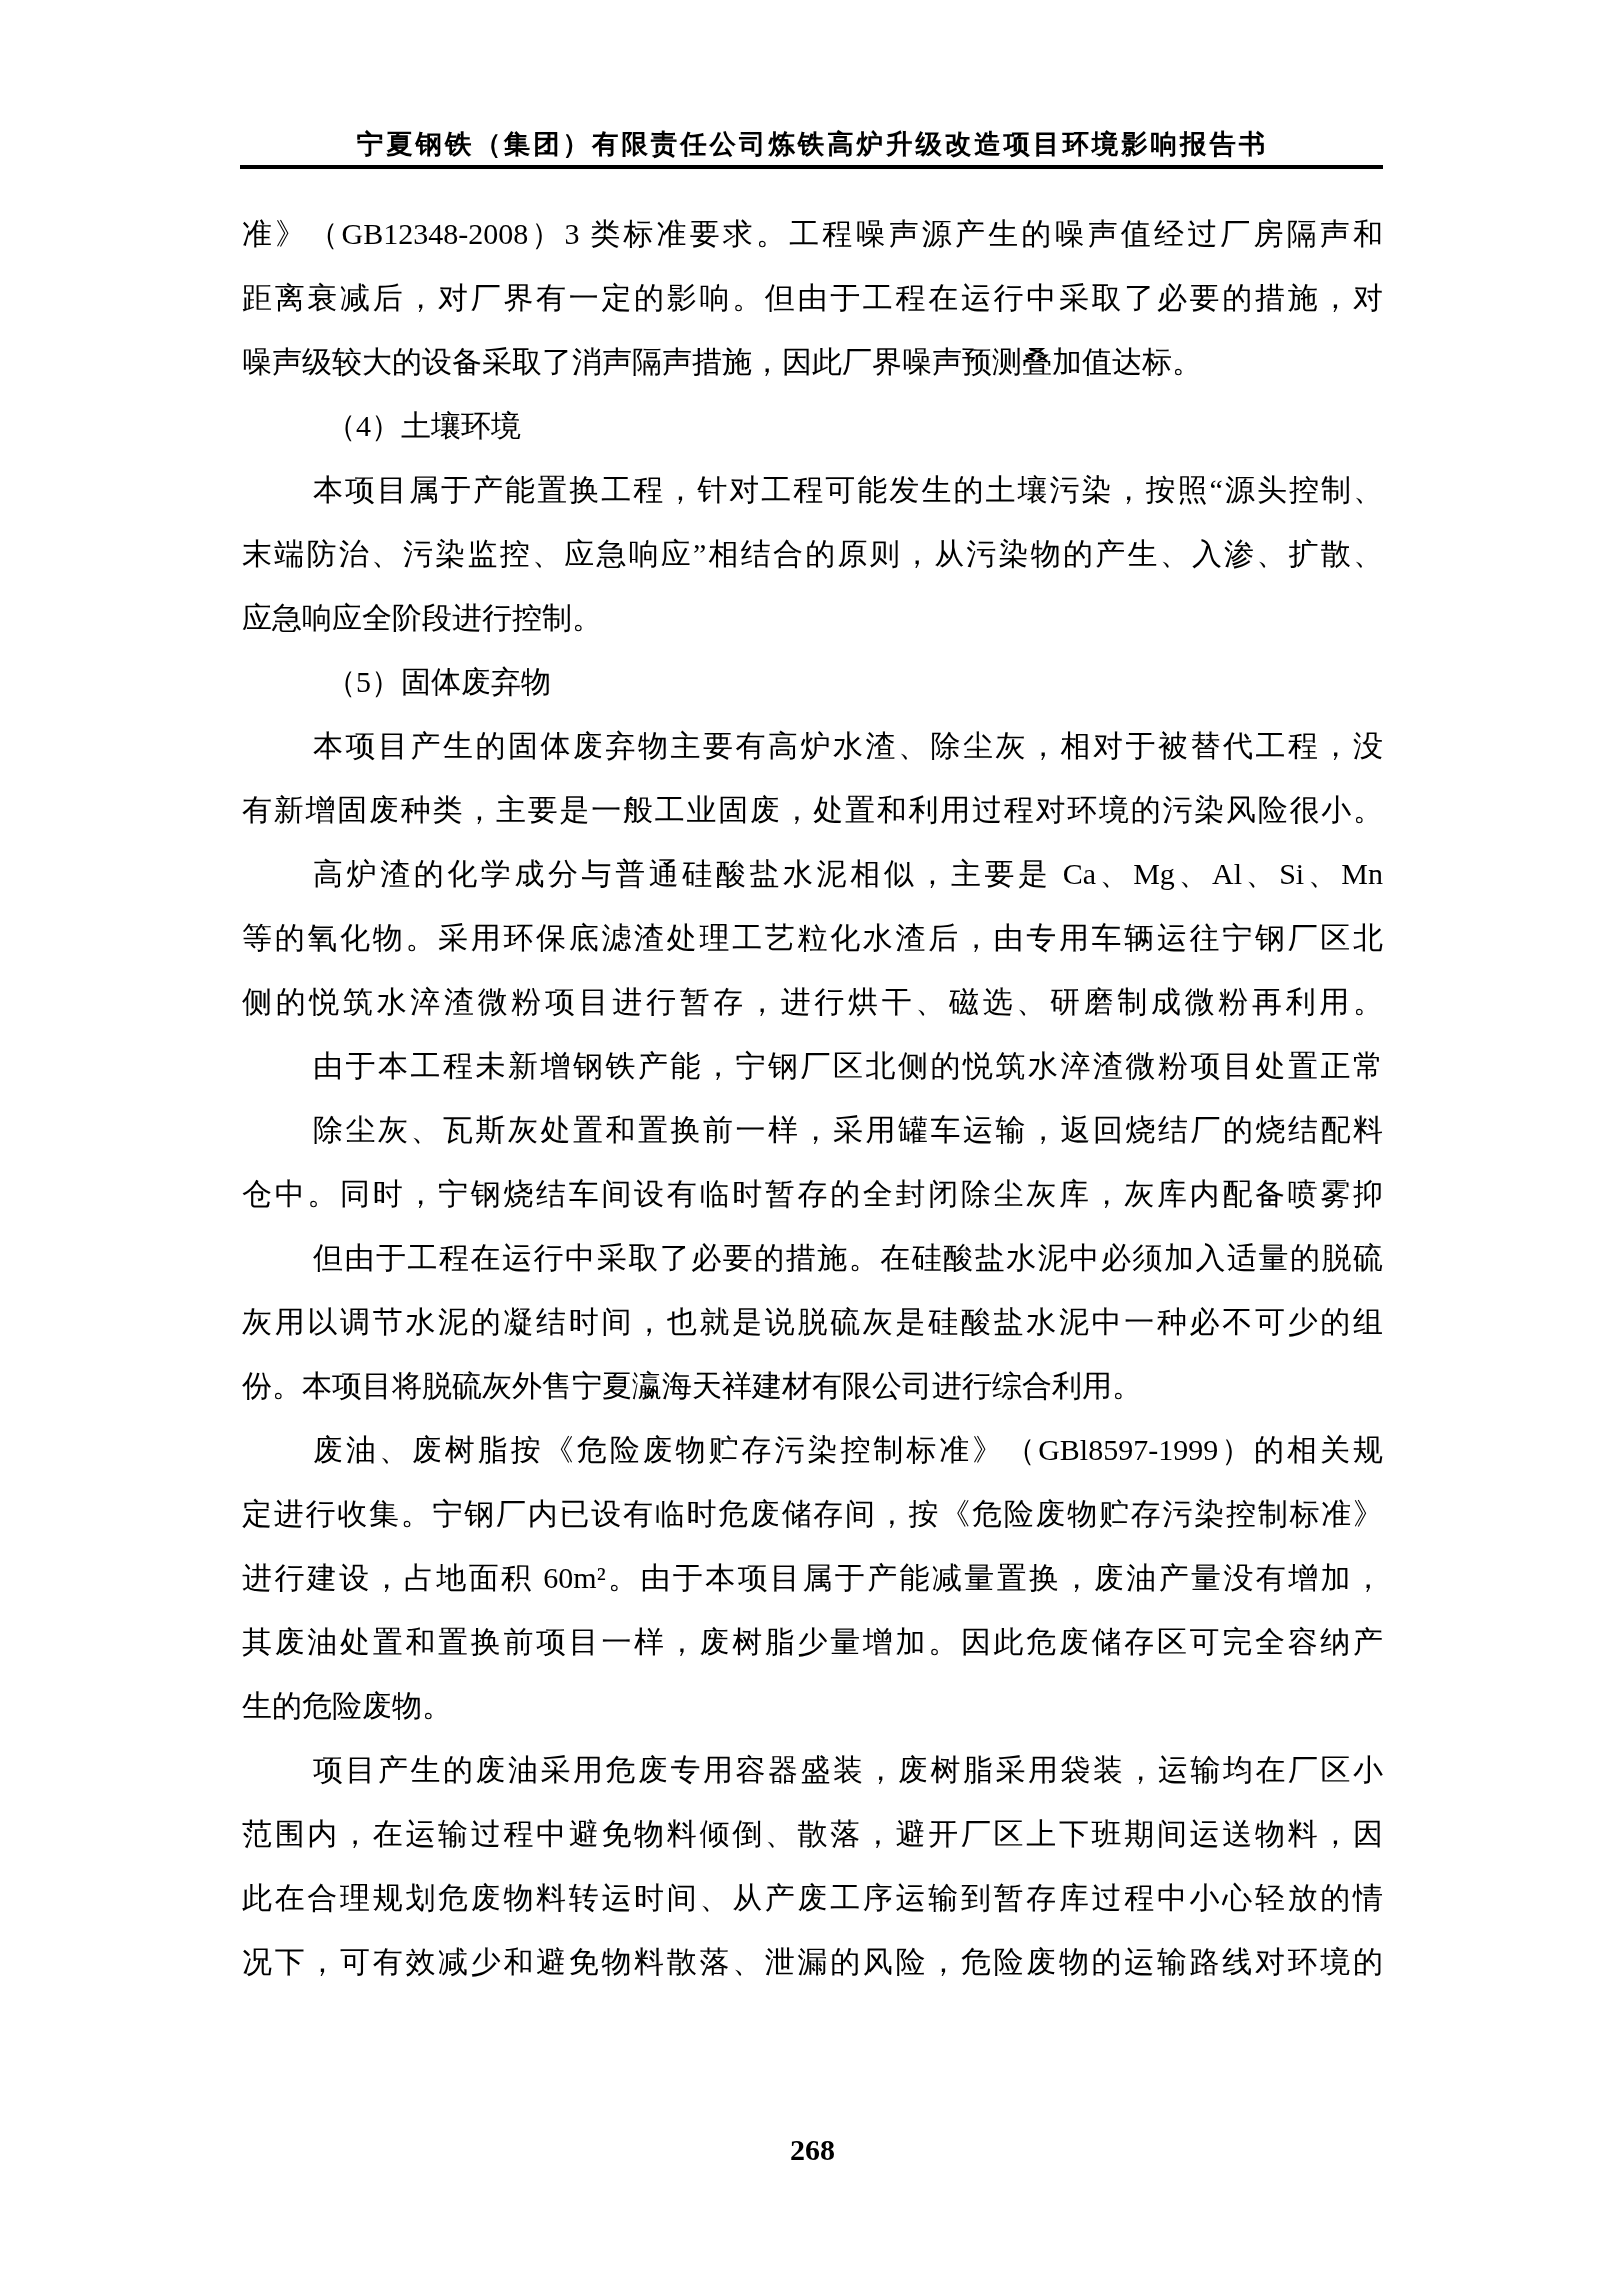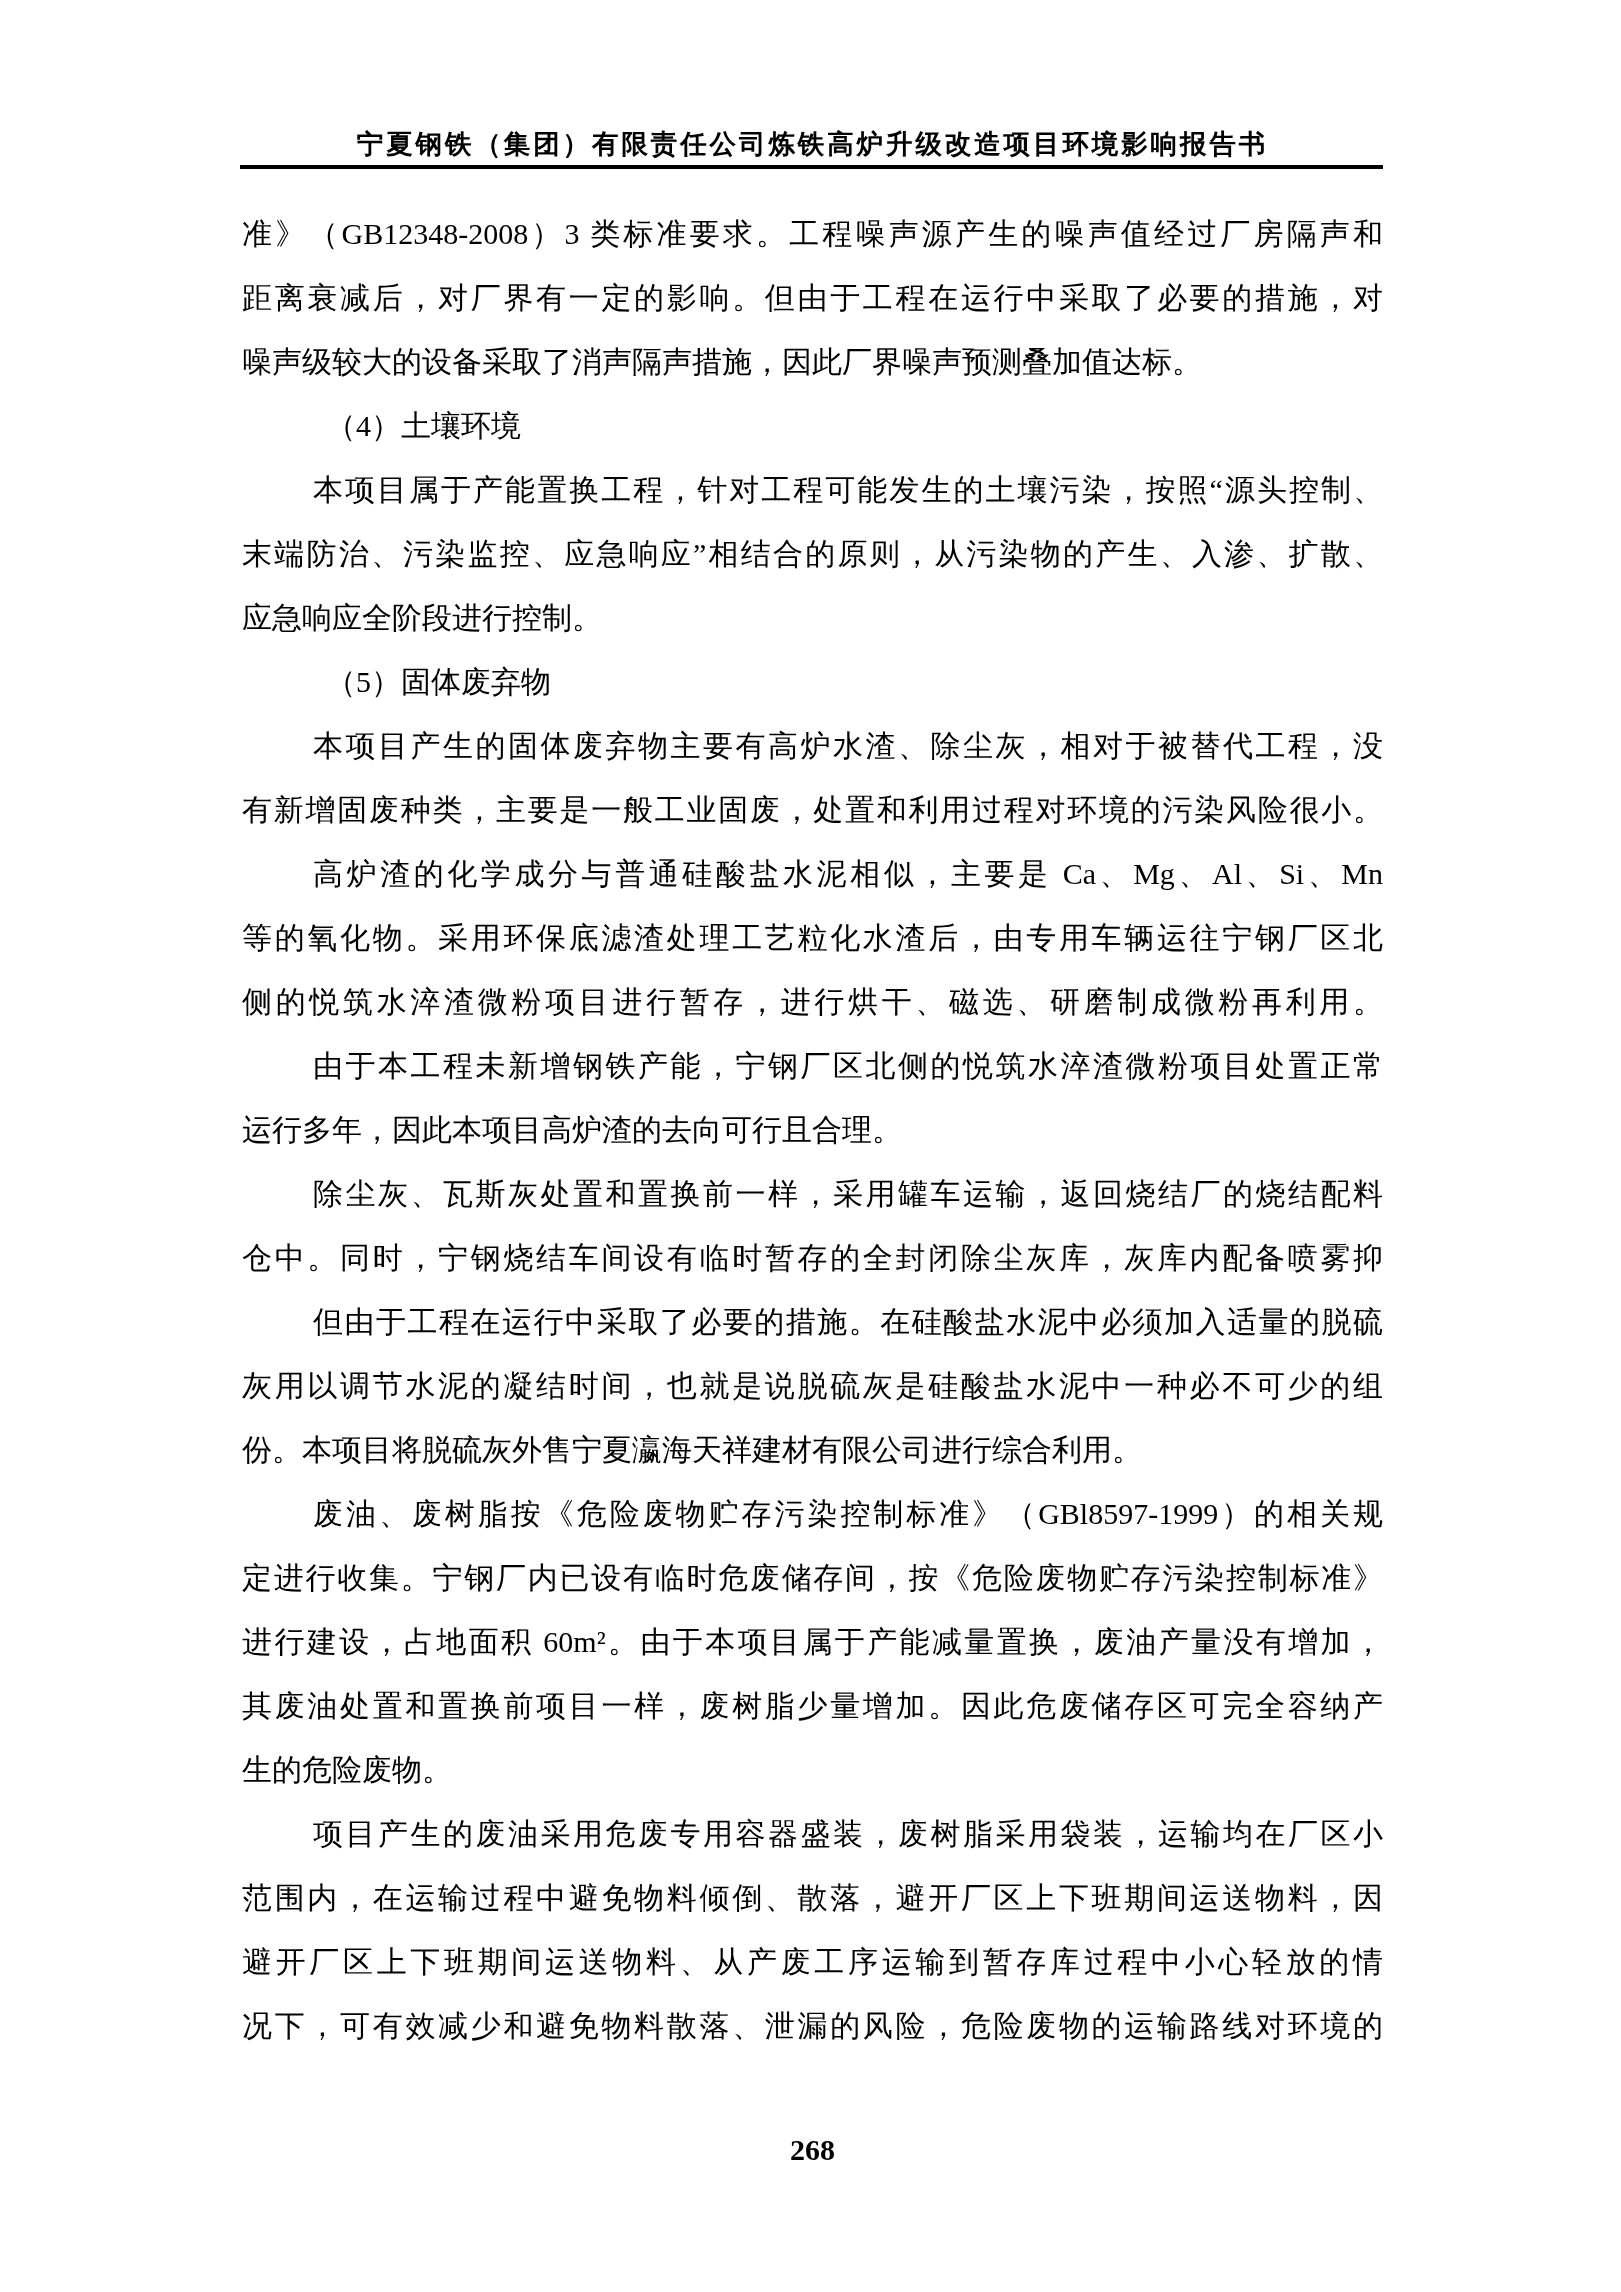--- a/index.html
+++ b/index.html
@@ -81,31 +81,30 @@
       <div class="line para just">本项目属于产能置换工程，针对工程可能发生的土壤污染，按照“源头控制、</div>
       <div class="line plain just">末端防治、污染监控、应急响应”相结合的原则，从污染物的产生、入渗、扩散、</div>
       <div class="line plain">应急响应全阶段进行控制。</div>
       <div class="line heading">（5）固体废弃物</div>
       <div class="line para just">本项目产生的固体废弃物主要有高炉水渣、除尘灰，相对于被替代工程，没</div>
       <div class="line plain just">有新增固废种类，主要是一般工业固废，处置和利用过程对环境的污染风险很小。</div>
       <div class="line para just">高炉渣的化学成分与普通硅酸盐水泥相似，主要是 Ca、Mg、Al、Si、Mn</div>
       <div class="line plain just">等的氧化物。采用环保底滤渣处理工艺粒化水渣后，由专用车辆运往宁钢厂区北</div>
       <div class="line plain just">侧的悦筑水淬渣微粉项目进行暂存，进行烘干、磁选、研磨制成微粉再利用。</div>
       <div class="line para just">由于本工程未新增钢铁产能，宁钢厂区北侧的悦筑水淬渣微粉项目处置正常</div>
-      <div class="line plain">运行多年，因此本项目高炉渣的去向可行且合理。</div>
       <div class="line para just">除尘灰、瓦斯灰处置和置换前一样，采用罐车运输，返回烧结厂的烧结配料</div>
       <div class="line plain just">仓中。同时，宁钢烧结车间设有临时暂存的全封闭除尘灰库，灰库内配备喷雾抑</div>
       <div class="line para just">但由于工程在运行中采取了必要的措施。在硅酸盐水泥中必须加入适量的脱硫</div>
       <div class="line plain just">灰用以调节水泥的凝结时间，也就是说脱硫灰是硅酸盐水泥中一种必不可少的组</div>
       <div class="line plain">份。本项目将脱硫灰外售宁夏瀛海天祥建材有限公司进行综合利用。</div>
       <div class="line para just">废油、废树脂按《危险废物贮存污染控制标准》（GBl8597-1999）的相关规</div>
       <div class="line plain just">定进行收集。宁钢厂内已设有临时危废储存间，按《危险废物贮存污染控制标准》</div>
       <div class="line plain just">进行建设，占地面积 60m²。由于本项目属于产能减量置换，废油产量没有增加，</div>
       <div class="line plain just">其废油处置和置换前项目一样，废树脂少量增加。因此危废储存区可完全容纳产</div>
       <div class="line plain">生的危险废物。</div>
       <div class="line para just">项目产生的废油采用危废专用容器盛装，废树脂采用袋装，运输均在厂区小</div>
       <div class="line plain just">范围内，在运输过程中避免物料倾倒、散落，避开厂区上下班期间运送物料，因</div>
-      <div class="line plain just">避开厂区上下班期间运送物料、从产废工序运输到暂存库过程中小心轻放的情</div>
+      <div class="line plain just">此在合理规划危废物料转运时间、从产废工序运输到暂存库过程中小心轻放的情</div>
       <div class="line plain just">况下，可有效减少和避免物料散落、泄漏的风险，危险废物的运输路线对环境的</div>
     </div>
   <div class="page-number">268</div>
 </div>
 
 
 </body></html>

